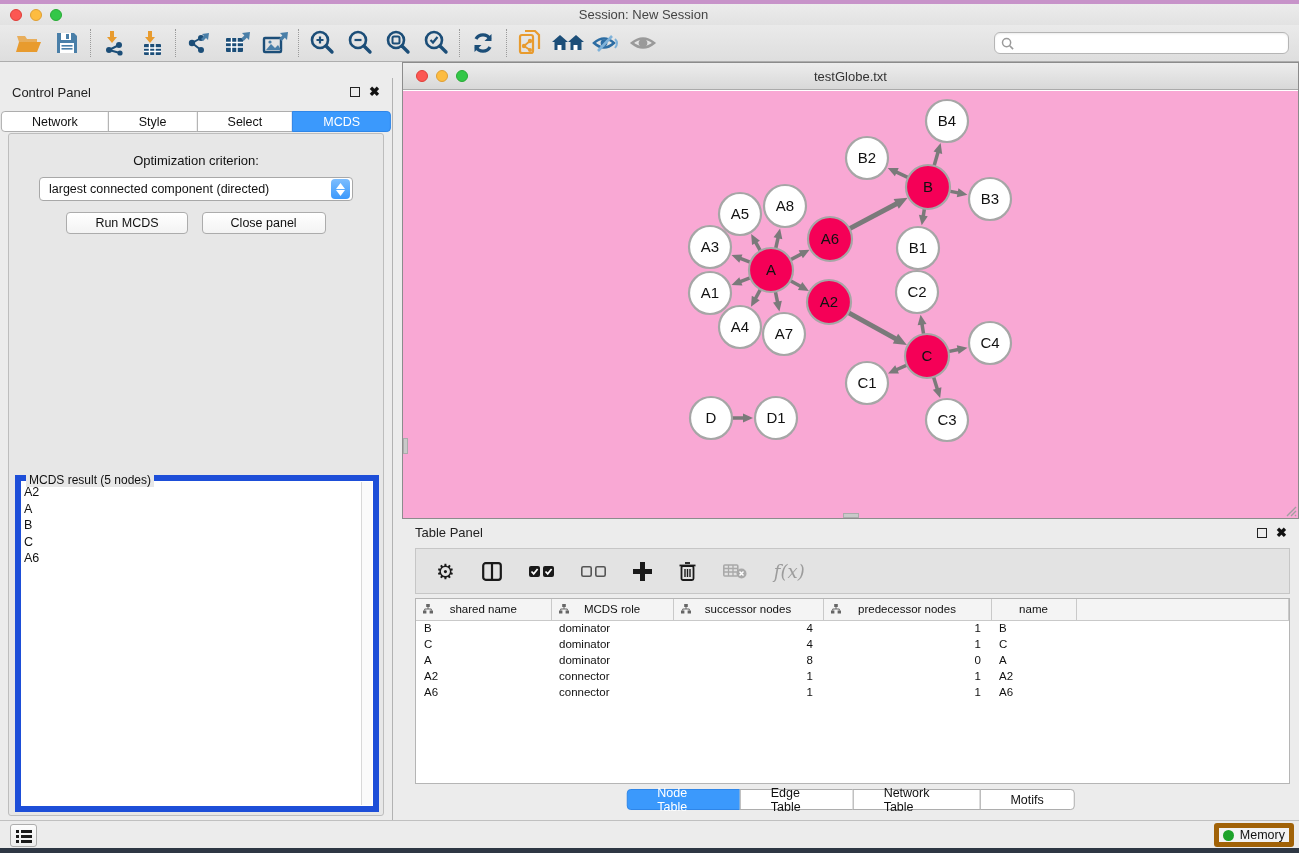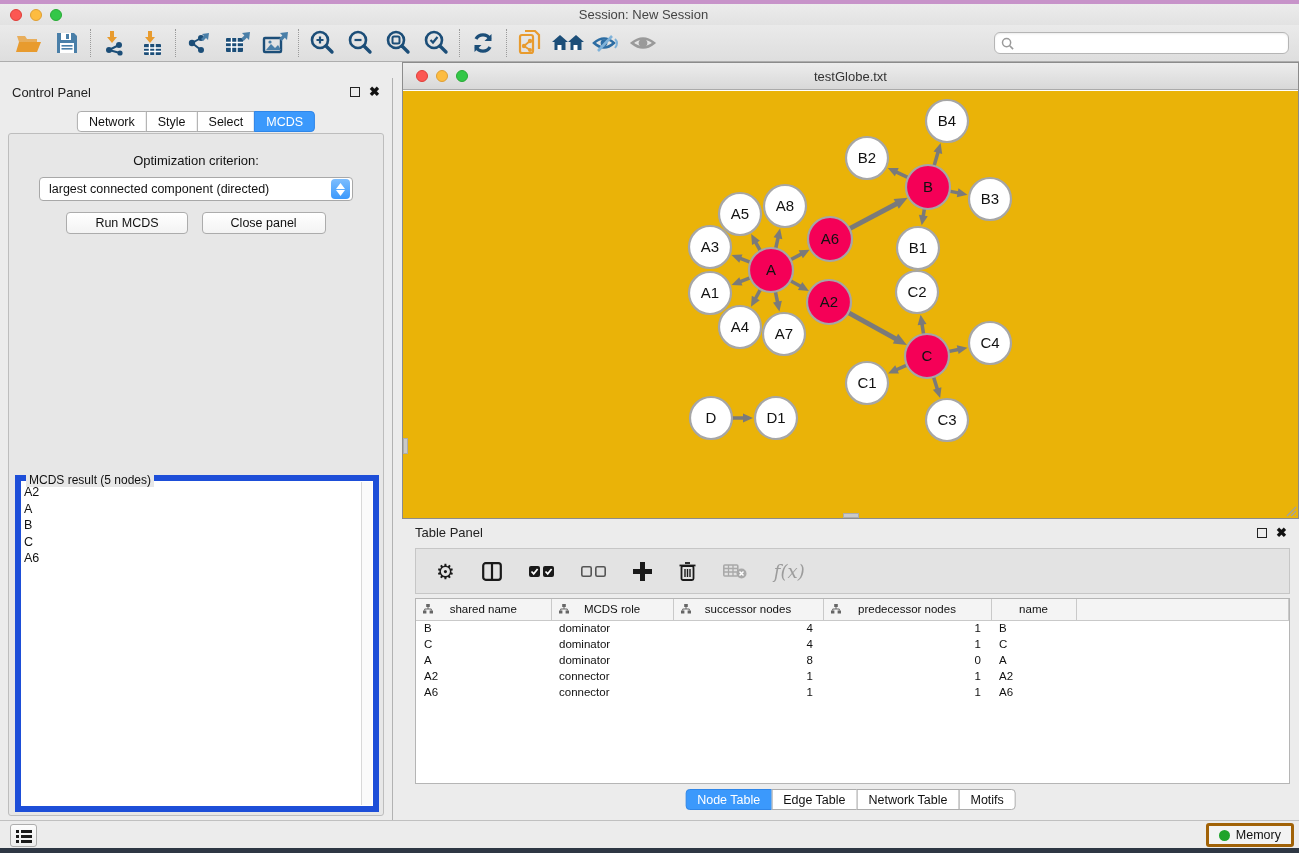--- a/index.html
+++ b/index.html
@@ -30,22 +30,22 @@
   #search-box input { border:none; outline:none; flex:1; font-size:12px; background:transparent; margin-left:4px; }
 
   
   #control-panel { left:0; top:62px; width:393px; height:758px; background:#ececec; border-right:1px solid #b2b2b2;margin-top:16px; }
   #cp-header { position:absolute; left:0; top:0; width:100%; height:28px; display:flex; align-items:center; }
   #cp-title { margin-left:12px; font-size:13px; color:#222; }
   .panel-icons { margin-left:auto; display:flex; align-items:center; gap:9px; margin-right:12px; }
   .float-icon { width:10px; height:10px; border:1.5px solid #222; }
   .close-icon { font-size:13px; font-weight:bold; color:#111; line-height:10px; }
   .seg-tabs { display:flex; }
-  .seg-tab { height:21px; padding:0 11px; background:#fff; border:1px solid #adadad;
-    font-size:12.5px; color:#111; display:flex; align-items:center; margin-left:-1px; cursor:default;text-align:right; }
+  .seg-tab { height:21px; padding:0 30px; background:#fff; border:1px solid #adadad;
+    font-size:12.5px; color:#111; display:flex; align-items:center; margin-left:-1px; cursor:default; }
   .seg-tab:first-child { border-radius:4px 0 0 4px; margin-left:0; }
   .seg-tab:last-child { border-radius:0 4px 4px 0; }
   .seg-tab.active { background:#3b99fc; border-color:#2f86e8; color:#fff; }
   #cp-tabs { position:absolute; top:33px; left:50%; transform:translateX(-50%); }
   #cp-box { position:absolute; left:8px; right:8px; top:55px; bottom:20px;
     background:#e7e7e7; border:1px solid #bdbdbd; border-radius:3px; }
   #opt-label { margin-top:19px; text-align:center; font-size:13px; color:#111; }
   #combo { margin:9px auto 0; width:314px; height:24px; background:#fff; border:1px solid #a8a8a8;
     border-radius:4px; display:flex; align-items:center; }
   #combo-value { flex:1; font-size:12.5px; padding-left:9px; color:#111; white-space:nowrap; }
@@ -59,21 +59,21 @@
     background:#fff; border:6px solid #1d4ed8; }
   #result-legend { position:absolute; top:-8px; left:5px; background:#e7e7e7; padding:0 3px; font-size:12px; color:#111; }
   #result-list { position:absolute; inset:3px 13px 1px 3px; font-size:12.5px; color:#111; line-height:16.5px; overflow:hidden; }
   #result-scroll { position:absolute; top:1px; bottom:1px; right:1px; width:11px; background:#fafafa; border-left:1px solid #d8d8d8; }
 
   
   #net-window { left:402px; top:62px; width:897px; height:457px; background:#fff; border:1px solid #8c8c8c; }
   #net-titlebar { position:absolute; left:0; top:0; right:0; height:27px;
     background:linear-gradient(#ededed,#d8d8d8); border-bottom:1px solid #aaa; display:flex; align-items:center; }
   #net-title { position:absolute; left:0; right:0; text-align:center; font-size:13px; color:#333; }
-  #net-canvas { position:absolute; left:0; top:28px; right:0; bottom:0; background:#eab308; }
+  #net-canvas { position:absolute; left:0; top:28px; right:0; bottom:0; background:#f9a8d4; }
   #graph-svg { position:absolute; inset:0; }
   #net-grip { position:absolute; right:1px; bottom:1px; }
   .mark-left { position:absolute; left:0; top:347px; width:5px; height:16px; background:#c9c9c9; border:1px solid #ababab; }
   .mark-bottom { position:absolute; left:440px; bottom:0; width:16px; height:5px; background:#c9c9c9; border:1px solid #ababab; }
 
   
   #table-panel { left:402px; top:519px; width:897px; height:301px; background:#ececec; }
   #tp-header { position:absolute; left:0; top:0; width:100%; height:27px; display:flex; align-items:center; }
   #tp-title { margin-left:13px; font-size:13px; color:#222; }
   #tp-toolbar { position:absolute; left:13px; right:9px; top:29px; height:46px;
@@ -88,22 +88,22 @@
   th .hdr-ic { position:absolute; left:7px; top:5px; }
   td { height:16px; font-size:11.5px; color:#111; padding:0 8px; white-space:nowrap; }
   td.num { text-align:right; padding-right:10px; }
   #tp-tabs { position:absolute; top:270px; left:50%; transform:translateX(-50%); }
 
   
   #statusbar { left:0; top:820px; width:1299px; height:28px; background:#ececec; border-top:1px solid #c0c0c0; }
   #list-btn { position:absolute; left:10px; top:3px; width:27px; height:23px;
     background:linear-gradient(#fdfdfd,#ececec); border:1px solid #adadad; border-radius:3px;
     display:flex; align-items:center; justify-content:center; }
-  #memory-btn { position:absolute; right:5px; top:2px; height:24px; padding:0 10px;
-    background:#f3f3f3; border:3px solid #a16207; border-radius:3px; display:flex; align-items:center; gap:6px; }
+  #memory-btn { position:absolute; right:5px; top:2px; height:24px; padding:0 4px;
+    background:#f3f3f3; border:5px solid #a16207; border-radius:3px; display:flex; align-items:center; gap:6px; }
   #memory-dot { width:11px; height:11px; border-radius:50%; background:#1ea32b; }
   #memory-label { font-size:12.5px; color:#111; }
   #bottom-strip { left:0; top:848px; width:1299px; height:5px; background:#2e3744; }
 
   .navy { fill:#1c4e78; } .steel { fill:#4a7fa8; } .orange { fill:#e89b2e; }
 </style>
 </head>
 <body>
 
 <div id="top-strip" class="abs"></div>

